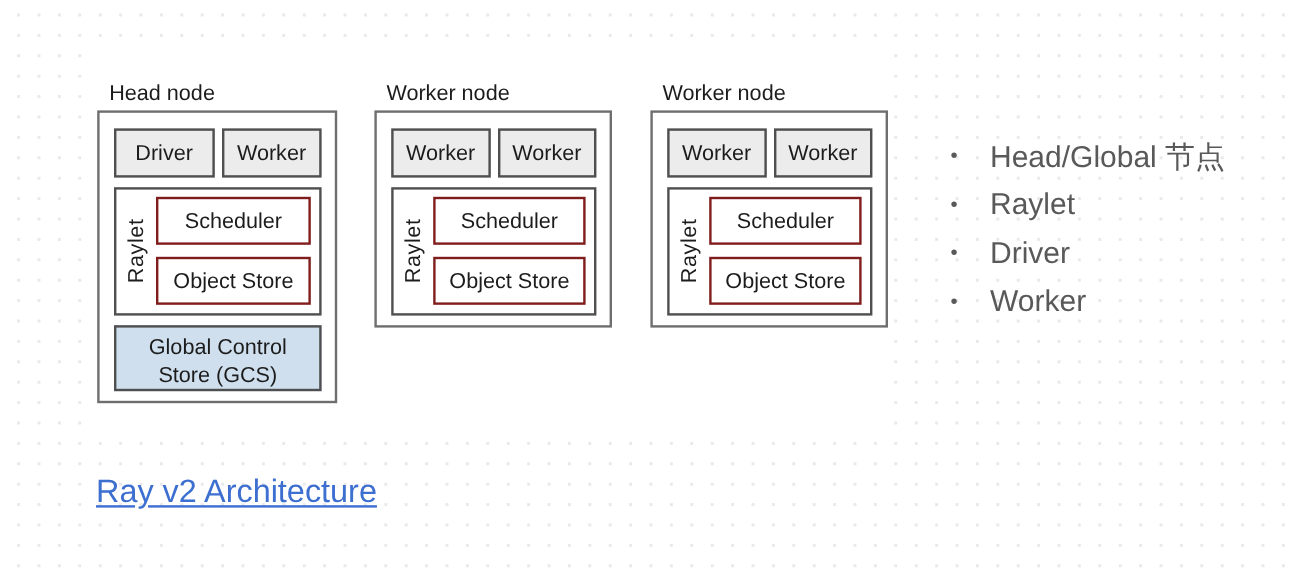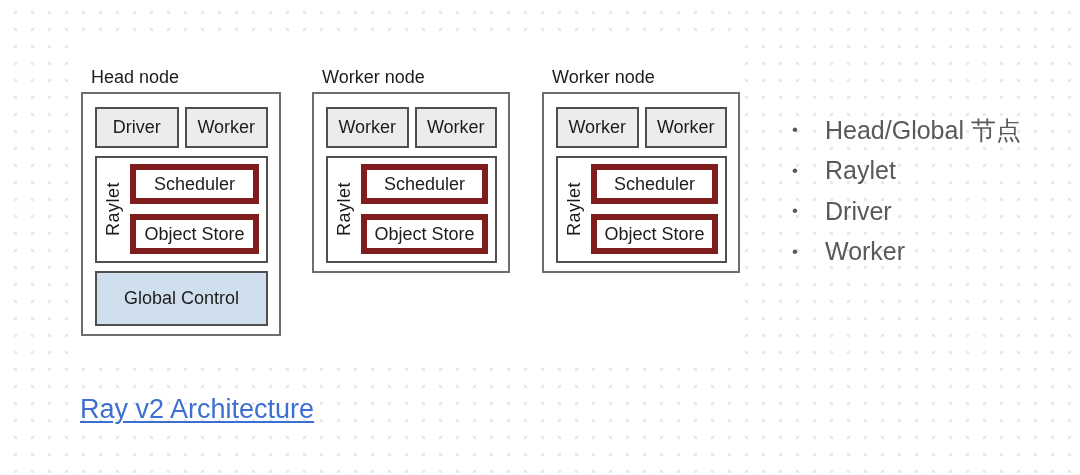--- a/index.html
+++ b/index.html
@@ -49,28 +49,28 @@
   }
   .raylet-label span {
     writing-mode:vertical-rl; transform:rotate(180deg);
     white-space:nowrap; letter-spacing:0.5px;
   }
   .raylet-col {
     flex:1; padding:6px 7px 7px 0;
     display:flex; flex-direction:column; justify-content:space-between;
   }
   .sub {
-    height:40px; border:6px solid #7f1d1d; background:#ffffff;
+    height:40px; border:2px solid #7f1d1d; background:#ffffff;
     display:flex; align-items:center; justify-content:center;
     font-size:18px; white-space:nowrap;
   }
   .gcs {
     margin-top:8px; height:55px;
     border:2px solid #4f4f4f; background:#cfdfee;
-    display:flex; flex-direction:column; align-items:center; justify-content:center;
+    display:flex; flex-direction:column; align-items:center; justify-content:flex-end;
     font-size:18px; line-height:23px; text-align:center;
   }
 
   
   .bullets {
     position:absolute; left:792px; top:110px;
     list-style:none; color:#595959;
   }
   .bullets li {
     height:40.5px; display:flex; align-items:center;
@@ -106,20 +106,21 @@
         <div class="raylet-label">
           <span>Raylet</span>
         </div>
         <div class="raylet-col">
           <div class="sub">Scheduler</div>
           <div class="sub">Object Store</div>
         </div>
       </div>
       <div class="gcs">
         <div>Global Control</div>
+        <div>Store (GCS)</div>
       </div>
     </div>
   </div>
 
   <div class="node" style="left:312px; top:66px; width:198px">
     <div class="node-title">Worker node</div>
     <div class="node-box">
       <div class="proc-row">
         <div class="proc">Worker</div>
         <div class="proc">Worker</div>

